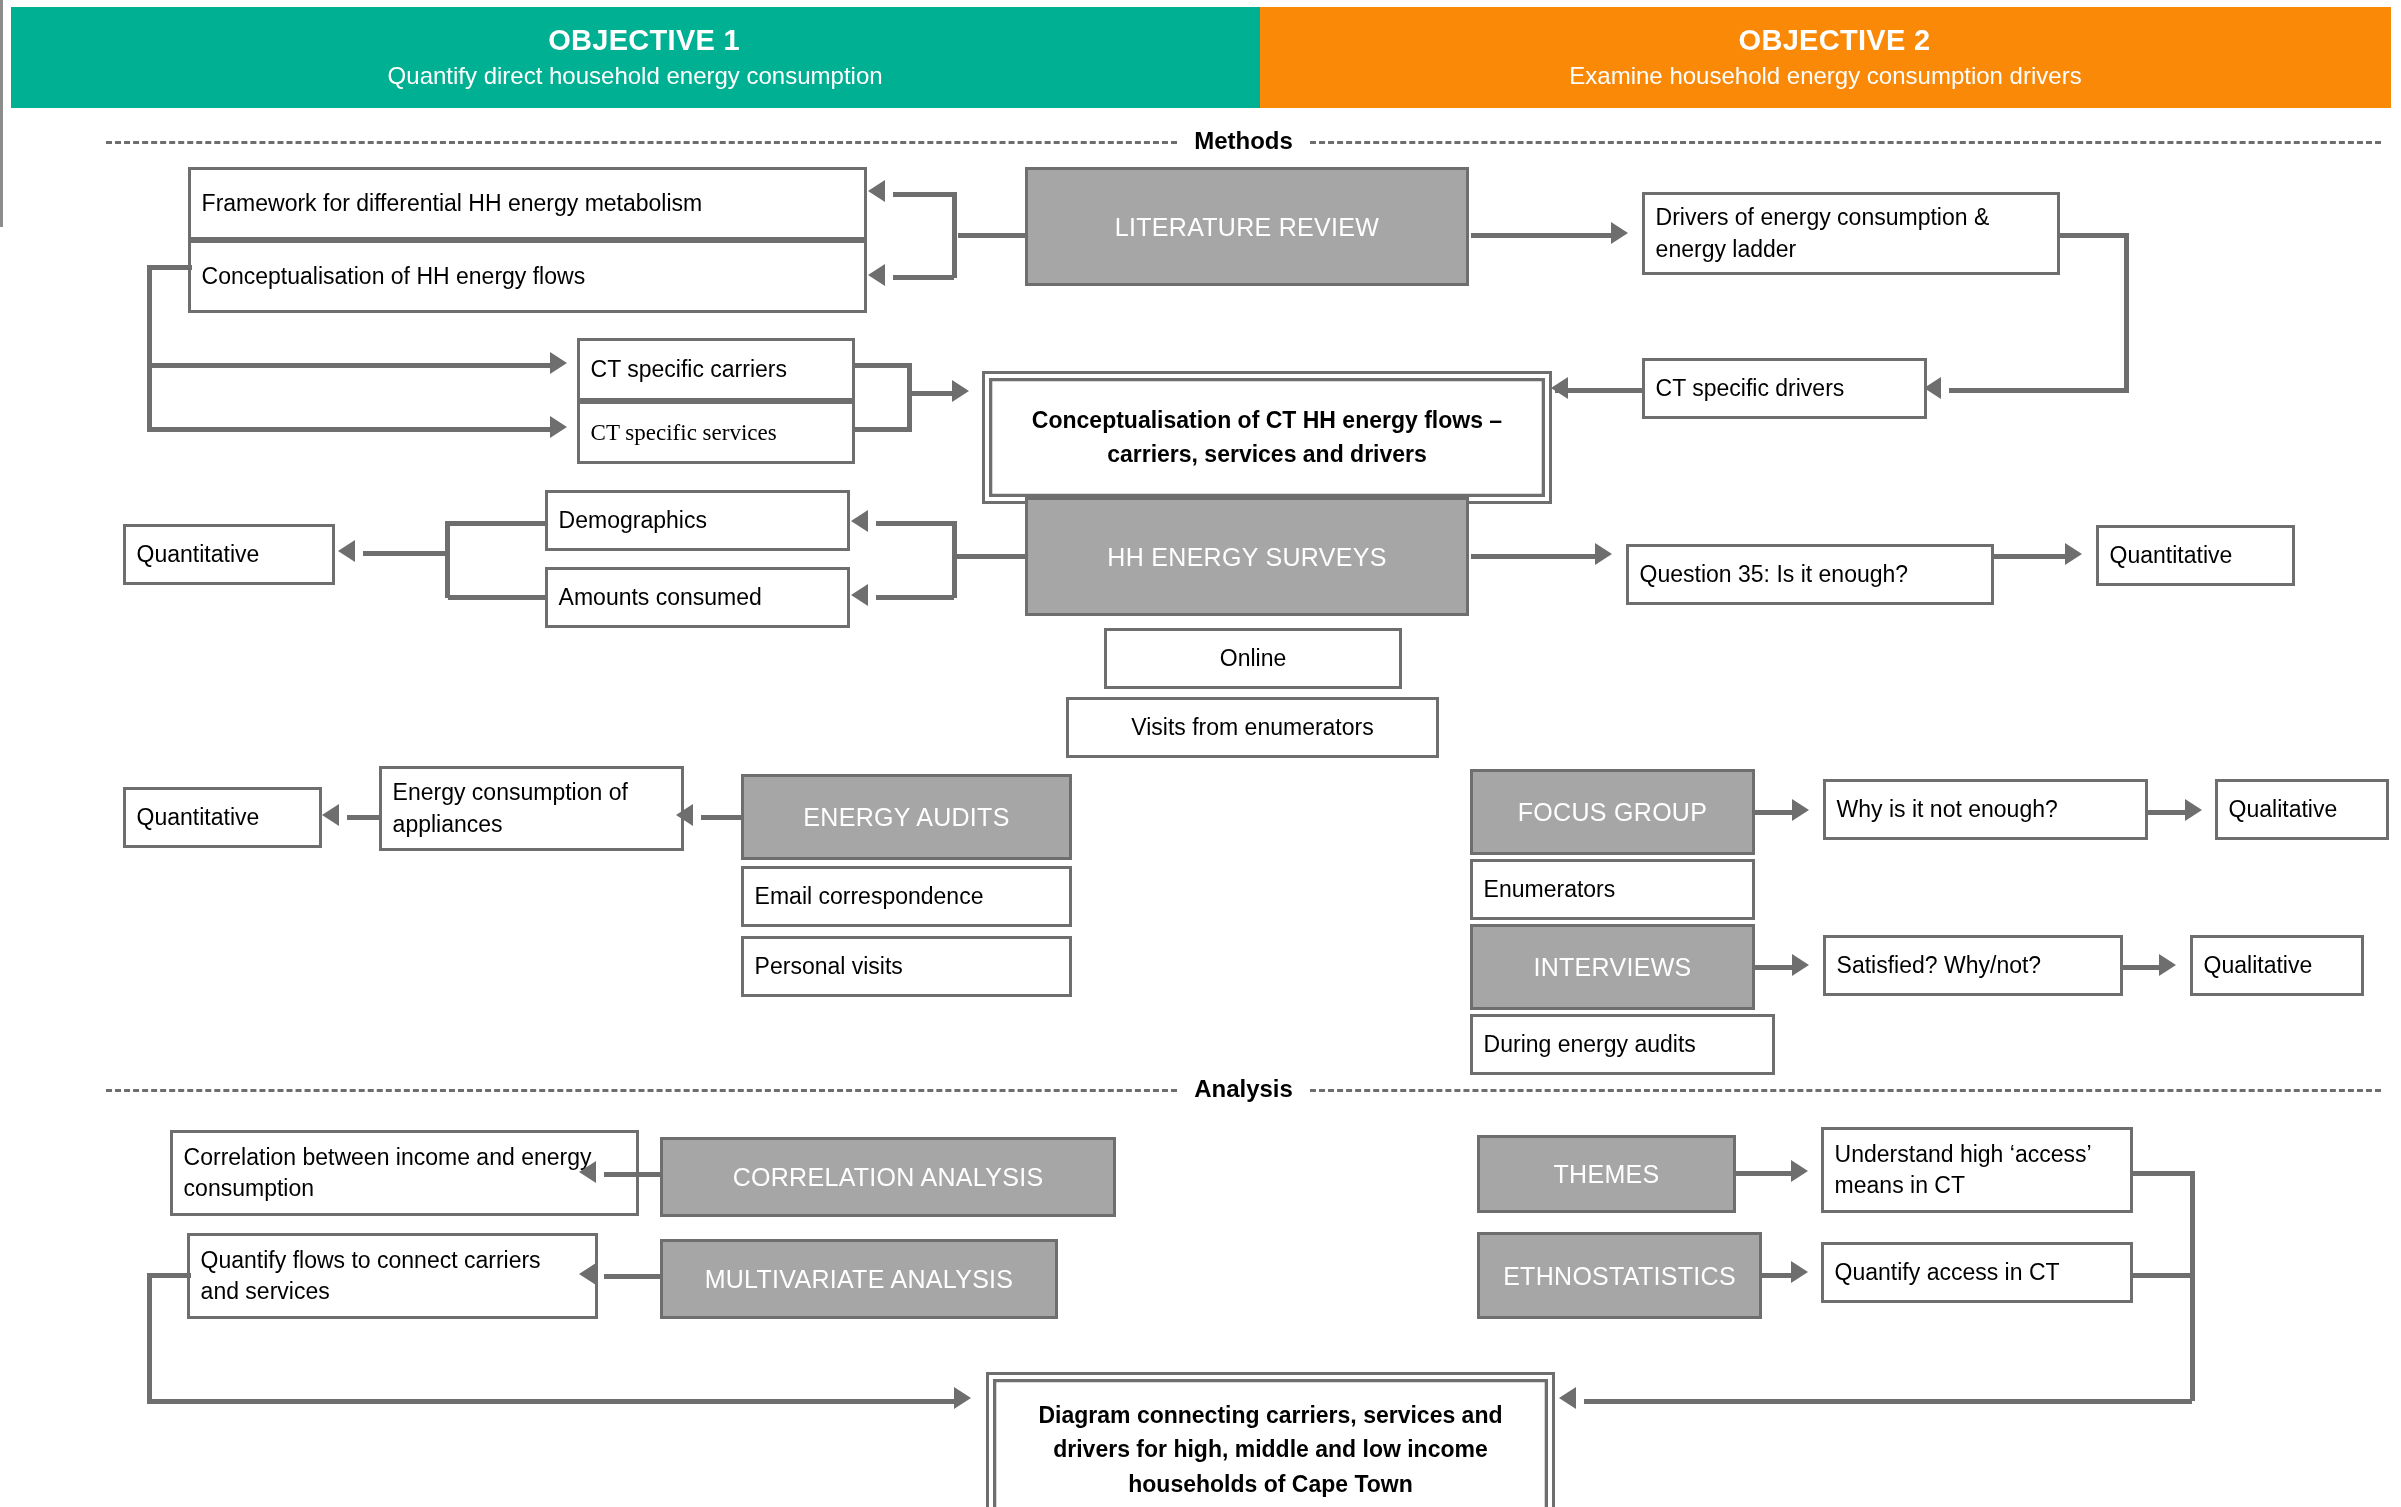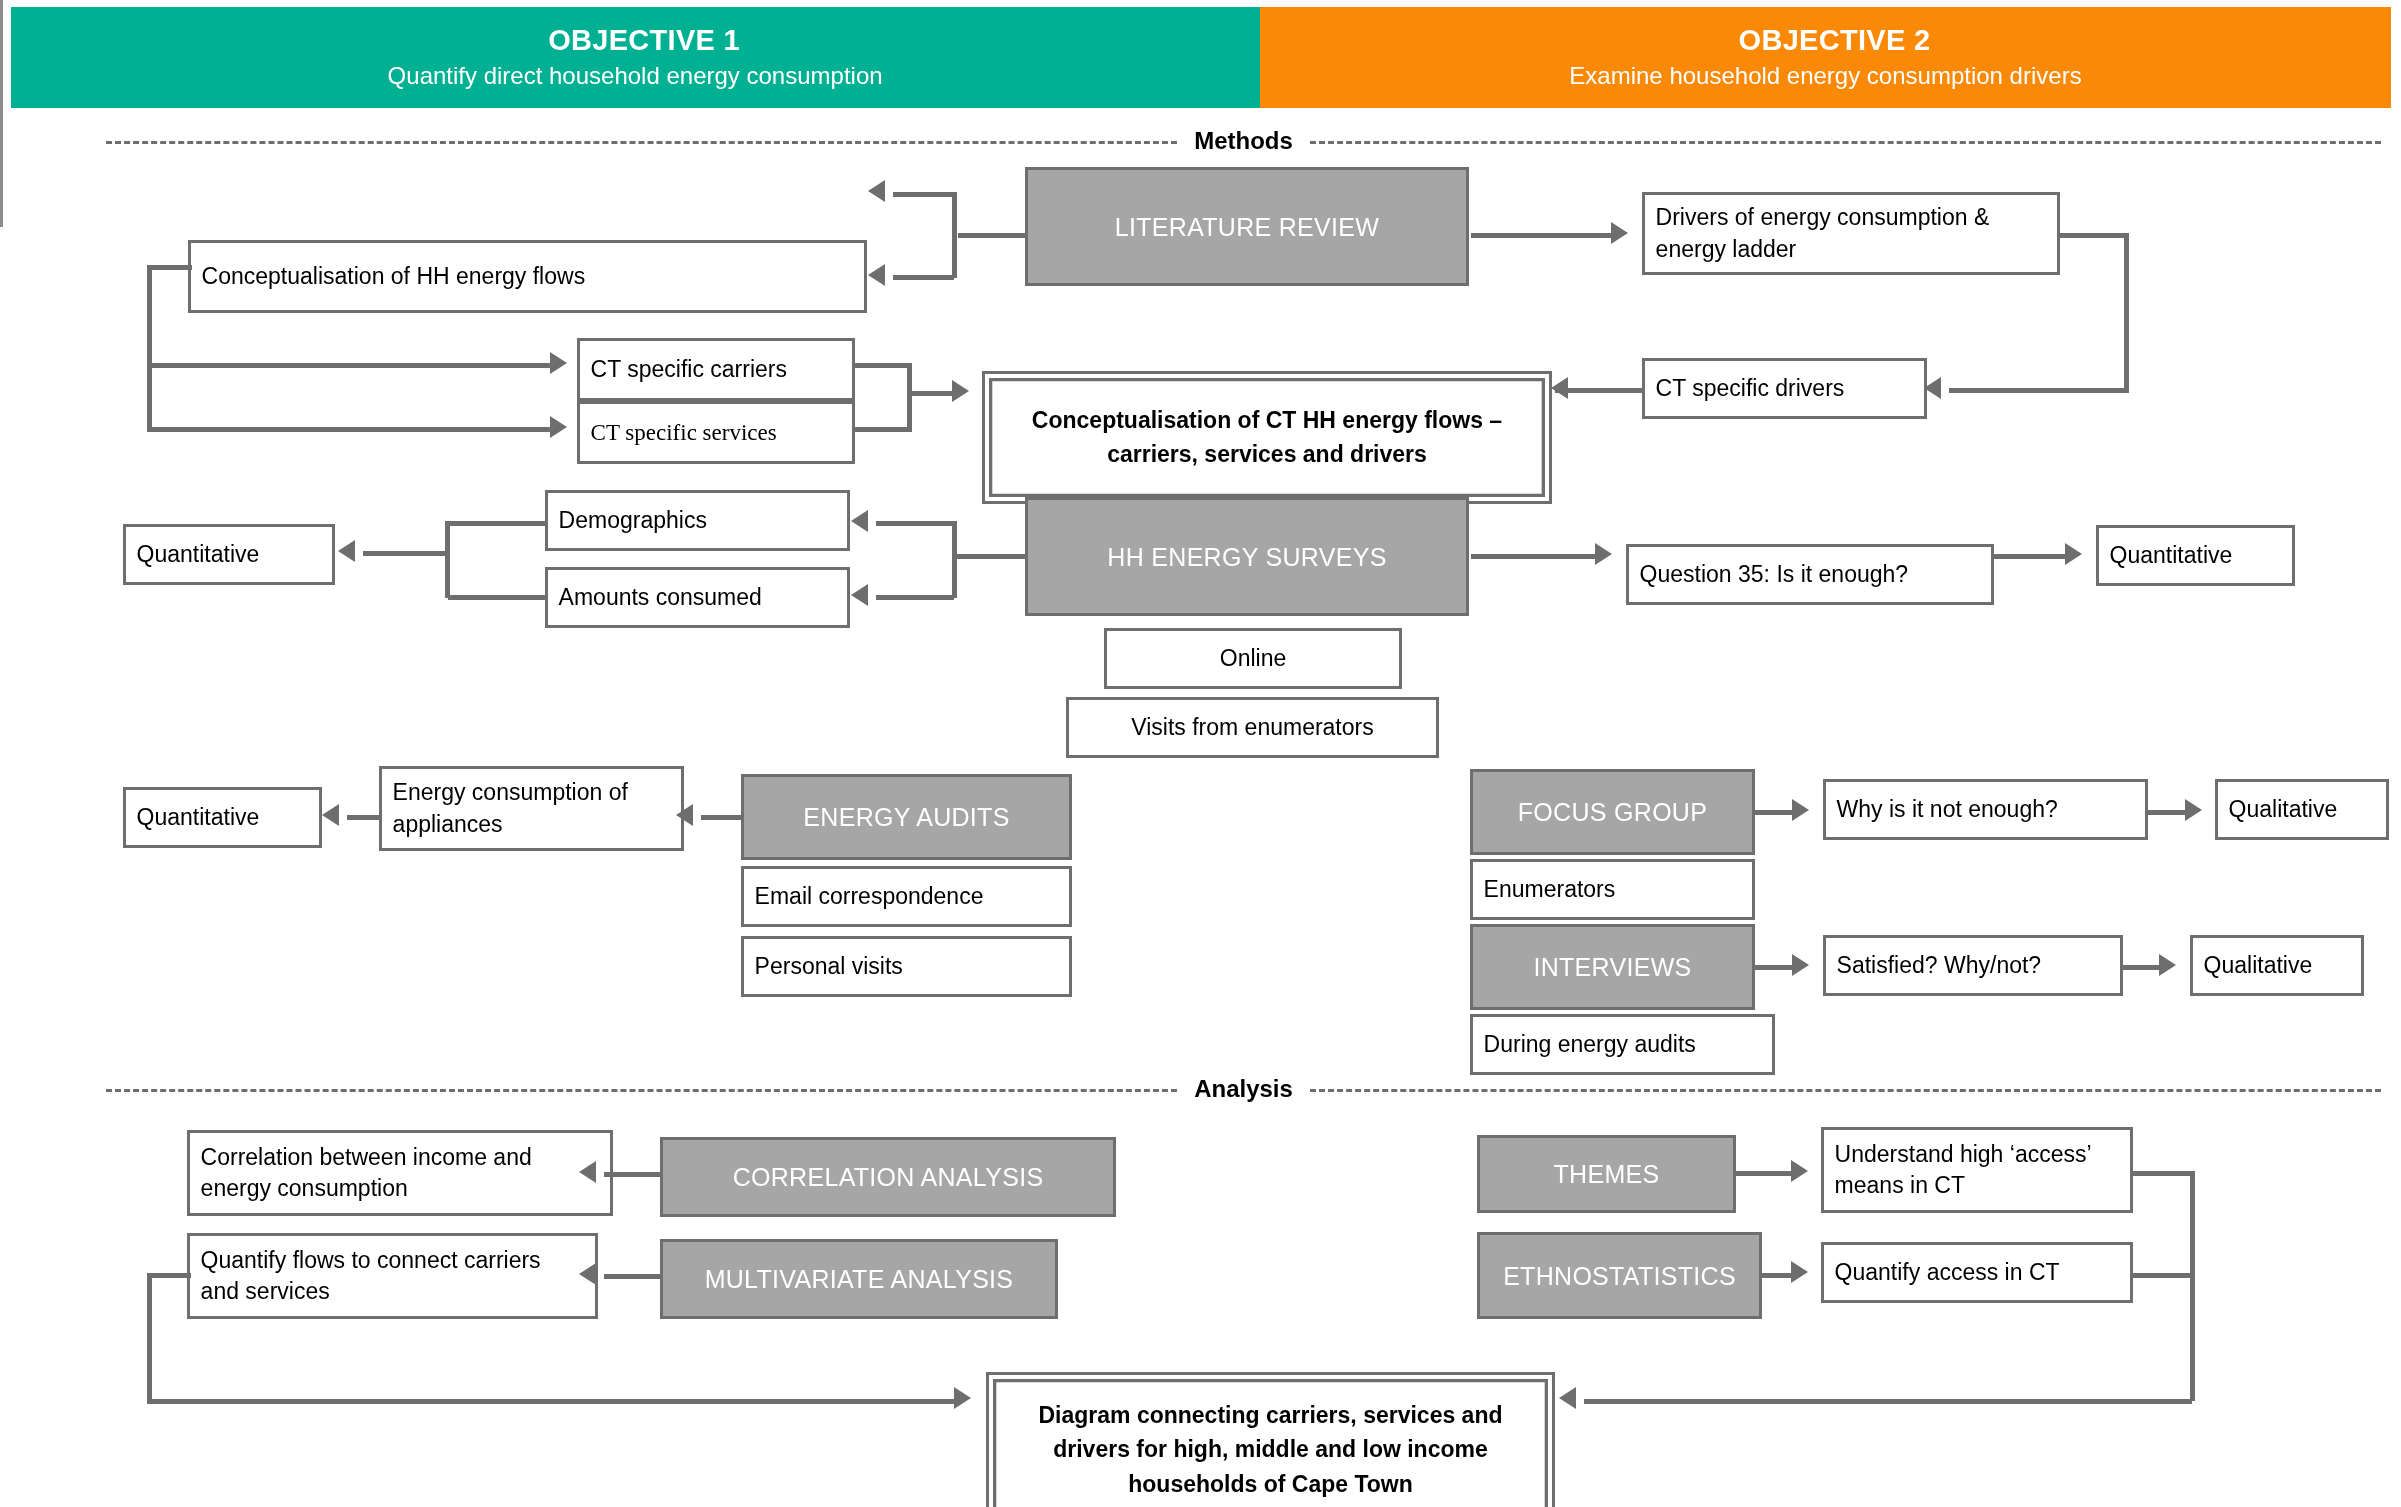--- a/index.html
+++ b/index.html
@@ -56,20 +56,21 @@
     <div class="t1">OBJECTIVE 2</div>
     <div class="t2">Examine household energy consumption drivers</div>
   </div>
 
   <div class="divider" id="divider-methods">
     <div class="dash"></div>
     <div class="dlabel">Methods</div>
     <div class="dash"></div>
   </div>
 
+  <div class="box" style="left:188px;top:167px;width:679px;height:73px;">Framework for differential HH energy metabolism</div>
   <div class="box" style="left:188px;top:240px;width:679px;height:73px;">Conceptualisation of HH energy flows</div>
 
   <div class="box grey" style="left:1025px;top:167px;width:444px;height:119px;font-size:25px;">LITERATURE REVIEW</div>
 
   <div class="hline" style="left:958px;top:233px;width:69px;"></div>
   <div class="vline" style="left:952px;top:192px;height:86px;"></div>
   <div class="hline" style="left:893px;top:192px;width:61px;"></div>
   <div class="arrow left" style="left:868px;top:180px;"></div>
   <div class="hline" style="left:893px;top:275px;width:61px;"></div>
   <div class="arrow left" style="left:868px;top:264px;"></div>
@@ -169,21 +170,21 @@
   <div class="box" style="left:2190px;top:935px;width:174px;height:61px;">Qualitative</div>
   <div class="vthin" style="left:1609px;top:1010px;height:20px;"></div>
   <div class="box" style="left:1470px;top:1014px;width:305px;height:61px;">During energy audits</div>
 
   <div class="divider" id="divider-analysis">
     <div class="dash"></div>
     <div class="dlabel">Analysis</div>
     <div class="dash"></div>
   </div>
 
-  <div class="box" style="left:187px;top:1130px;width:426px;height:86px;line-height:1.35;">Correlation between income and energy consumption</div>
+  <div class="box" style="left:170px;top:1130px;width:469px;height:86px;line-height:1.35;">Correlation between income and energy consumption</div>
   <div class="box grey" style="left:660px;top:1137px;width:456px;height:80px;font-size:25px;">CORRELATION ANALYSIS</div>
   <div class="hline" style="left:604px;top:1172px;width:56px;"></div>
   <div class="arrow left" style="left:579px;top:1161px;"></div>
 
   <div class="box" style="left:187px;top:1233px;width:411px;height:86px;line-height:1.35;">Quantify flows to connect carriers and services</div>
   <div class="box grey" style="left:660px;top:1239px;width:398px;height:80px;font-size:25px;">MULTIVARIATE  ANALYSIS</div>
   <div class="hline" style="left:604px;top:1274px;width:56px;"></div>
   <div class="arrow left" style="left:579px;top:1263px;"></div>
 
   <div class="box grey" style="left:1477px;top:1135px;width:259px;height:78px;font-size:25px;">THEMES</div>

